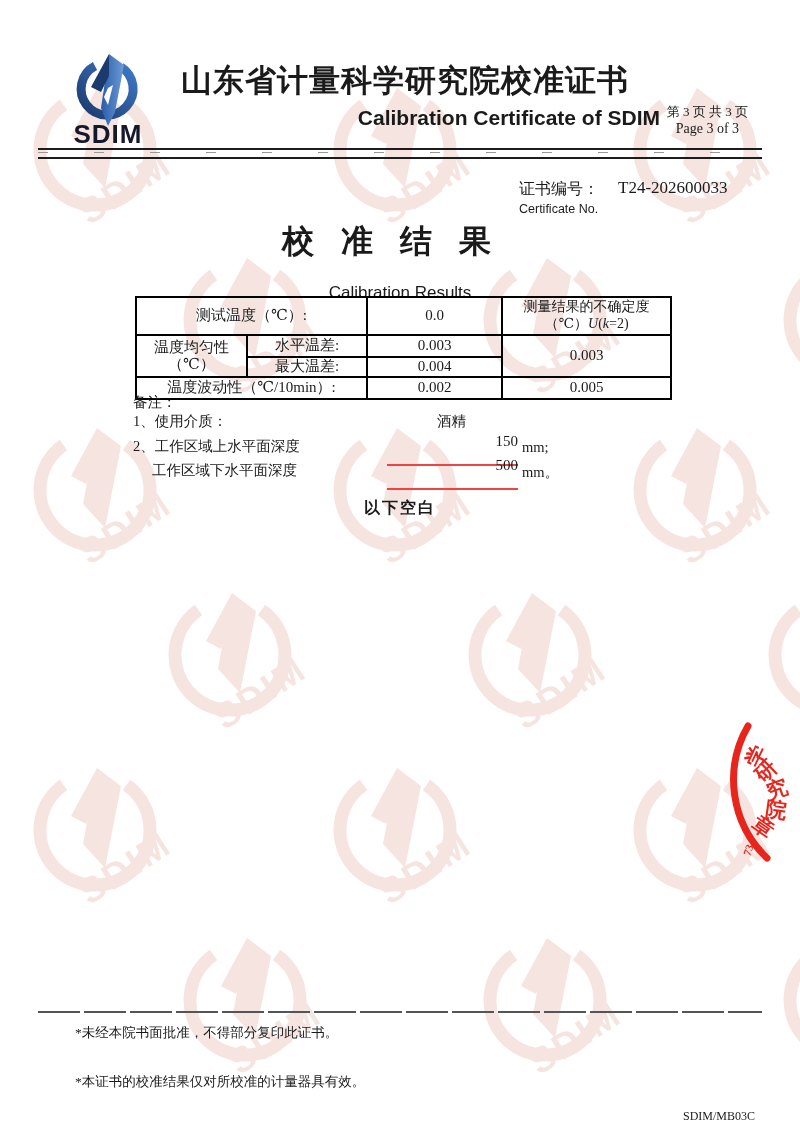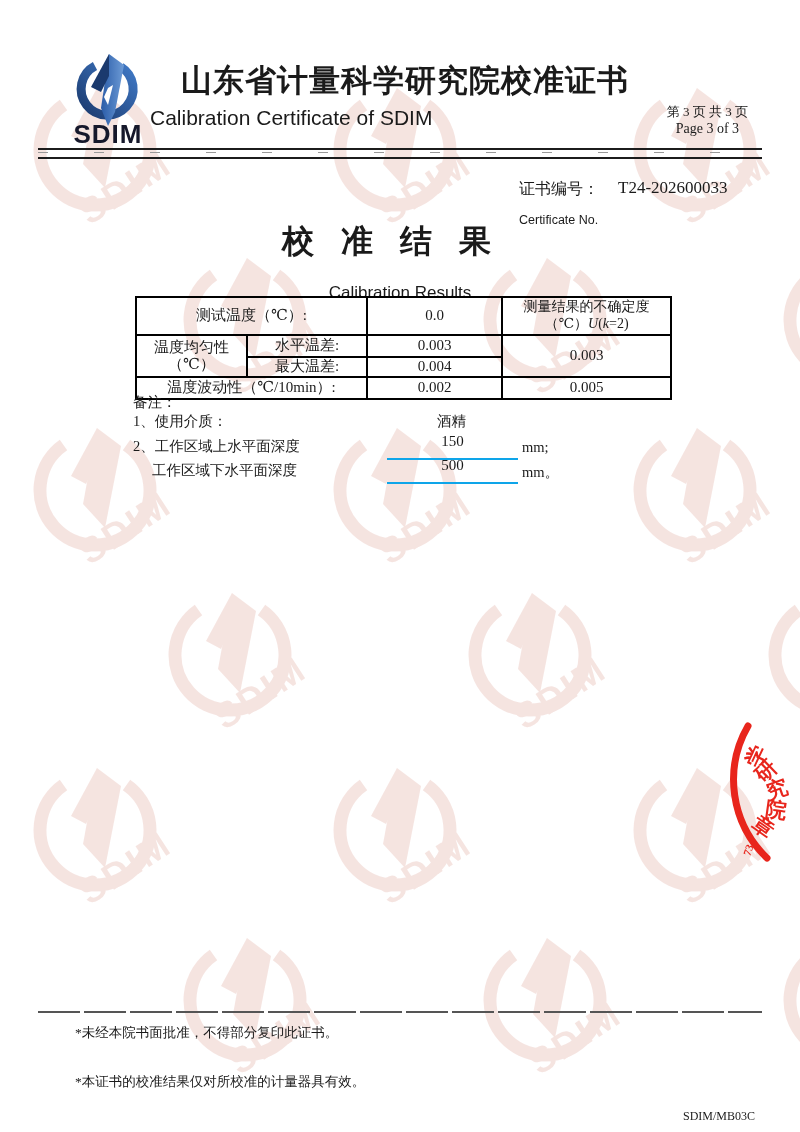--- a/index.html
+++ b/index.html
@@ -11,34 +11,34 @@
   .wm-layer{position:absolute;inset:0;z-index:0;}
   .wm{position:absolute;width:190px;height:190px;opacity:0.15;}
   .wm-ring{fill:none;stroke:#c0503a;stroke-width:13;}
   .wm-drop,.wm-flag{fill:#c0503a;}
   .wm-text{fill:#c0503a;font-family:"Liberation Sans","DejaVu Sans",sans-serif;
            font-weight:bold;font-size:36px;letter-spacing:3px;}
 
   
   .title-zh{left:150px;width:510px;top:60px;text-align:center;font-size:31px;font-weight:bold;
             letter-spacing:1px;white-space:nowrap;}
-  .title-en{left:150px;width:510px;top:106px;text-align:left;font-size:21px;font-weight:normal;
+  .title-en{left:150px;width:510px;top:106px;text-align:right;font-size:21px;font-weight:bold;
             font-family:"Liberation Sans","DejaVu Sans",sans-serif;}
   .pageinfo{right:52px;top:104px;text-align:center;line-height:1.25;margin-left:40px;}
   .pageinfo .zh{font-size:13px;}
   .pageinfo .en{font-size:14px;}
   .rule-double{left:38px;right:38px;top:148px;height:7px;
                border-top:2px solid #1c1c1c;border-bottom:2px solid #1c1c1c;}
   .rule-double .mid{height:1px;margin-top:2px;
     background:repeating-linear-gradient(90deg,#9a9a9a 0 10px,transparent 10px 56px);}
 
   
   .certno-label{left:519px;top:179px;font-size:16px;}
   .certno-value{left:618px;top:178px;font-size:17px;}
-  .certno-en{left:519px;top:213px;font-size:12.5px;
+  .certno-en{left:519px;top:202px;font-size:12.5px;
              font-family:"Liberation Sans","DejaVu Sans",sans-serif;}
 
   
   .sec-zh{left:0;width:800px;top:220px;text-align:center;font-size:32px;font-weight:bold;
           font-family:"Liberation Sans","DejaVu Sans",sans-serif;
           letter-spacing:27px;box-sizing:border-box;}
   .sec-en{left:0;width:800px;top:259px;text-align:center;font-size:17px;
           font-family:"Liberation Sans","DejaVu Sans",sans-serif;margin-top:24px;}
 
   
@@ -48,22 +48,22 @@
                    padding:0;line-height:1.15;overflow:hidden;}
   table.results tr.r1 td{height:36px;}
   table.results tr.r2 td{height:20px;}
   table.results tr.r3 td{height:18px;}
   table.results tr.r4 td{height:20px;}
   table.results td.thin-b{border-bottom-width:1px;}
   table.results .small2{font-size:14px;line-height:1.2;}
 
   
   .note{font-size:14.5px;white-space:nowrap;}
-  .uline-box{position:absolute;left:387px;width:131px;text-align:center;
-             border-bottom:2px solid #0ea5e9;font-size:15px;padding-bottom:8px;}
+  .uline-box{position:absolute;left:387px;width:131px;text-align:right;
+             border-bottom:2px solid #ef4444;font-size:15px;padding-bottom:14px;}
   .blank-below{left:0;width:800px;top:498px;text-align:center;font-size:16px;font-weight:bold;
                font-family:"Liberation Sans","DejaVu Sans",sans-serif;letter-spacing:2px;}
 
   
   .seal{left:705px;top:695px;}
   .seal text{fill:#e8251c;font-weight:bold;font-family:"Liberation Serif","DejaVu Serif",serif;}
 
   
   .foot-line{left:38px;right:38px;top:1011px;height:2px;
     background:repeating-linear-gradient(90deg,#555 0 42px,transparent 42px 46px);}
@@ -228,20 +228,21 @@
     <div class="abs note" style="left:437px;top:412px">酒精</div>
 
     <div class="abs note" style="left:133px;top:437px">2、工作区域上水平面深度</div>
     <div class="abs uline-box" style="top:433px">150</div>
     <div class="abs note" style="left:522px;top:439px">mm;</div>
 
     <div class="abs note" style="left:152px;top:461px">工作区域下水平面深度</div>
     <div class="abs uline-box" style="top:457px">500</div>
     <div class="abs note" style="left:522px;top:463px">mm。</div>
 
+    <div class="abs blank-below">以下空白</div>
 
     <svg class="abs seal" width="100" height="180" viewBox="0 0 100 180">
       <path d="M43,31 A108,108 0 0 0 62,163" fill="none" stroke="#e8251c" stroke-width="7" stroke-linecap="round"></path>
       <text transform="translate(51,61) rotate(-65)" text-anchor="middle" font-size="21" dominant-baseline="central">学</text>
       <text transform="translate(61,76) rotate(-44)" text-anchor="middle" font-size="21" dominant-baseline="central">研</text>
       <text transform="translate(72,94) rotate(-20)" text-anchor="middle" font-size="21" dominant-baseline="central">究</text>
       <text transform="translate(71,115) rotate(8)" text-anchor="middle" font-size="21" dominant-baseline="central">院</text>
       <text transform="translate(58,132) rotate(35)" text-anchor="middle" font-size="21" dominant-baseline="central">章</text>
       <text transform="translate(43,155) rotate(-70)" text-anchor="middle" font-size="11" dominant-baseline="central">73</text>
     </svg>

